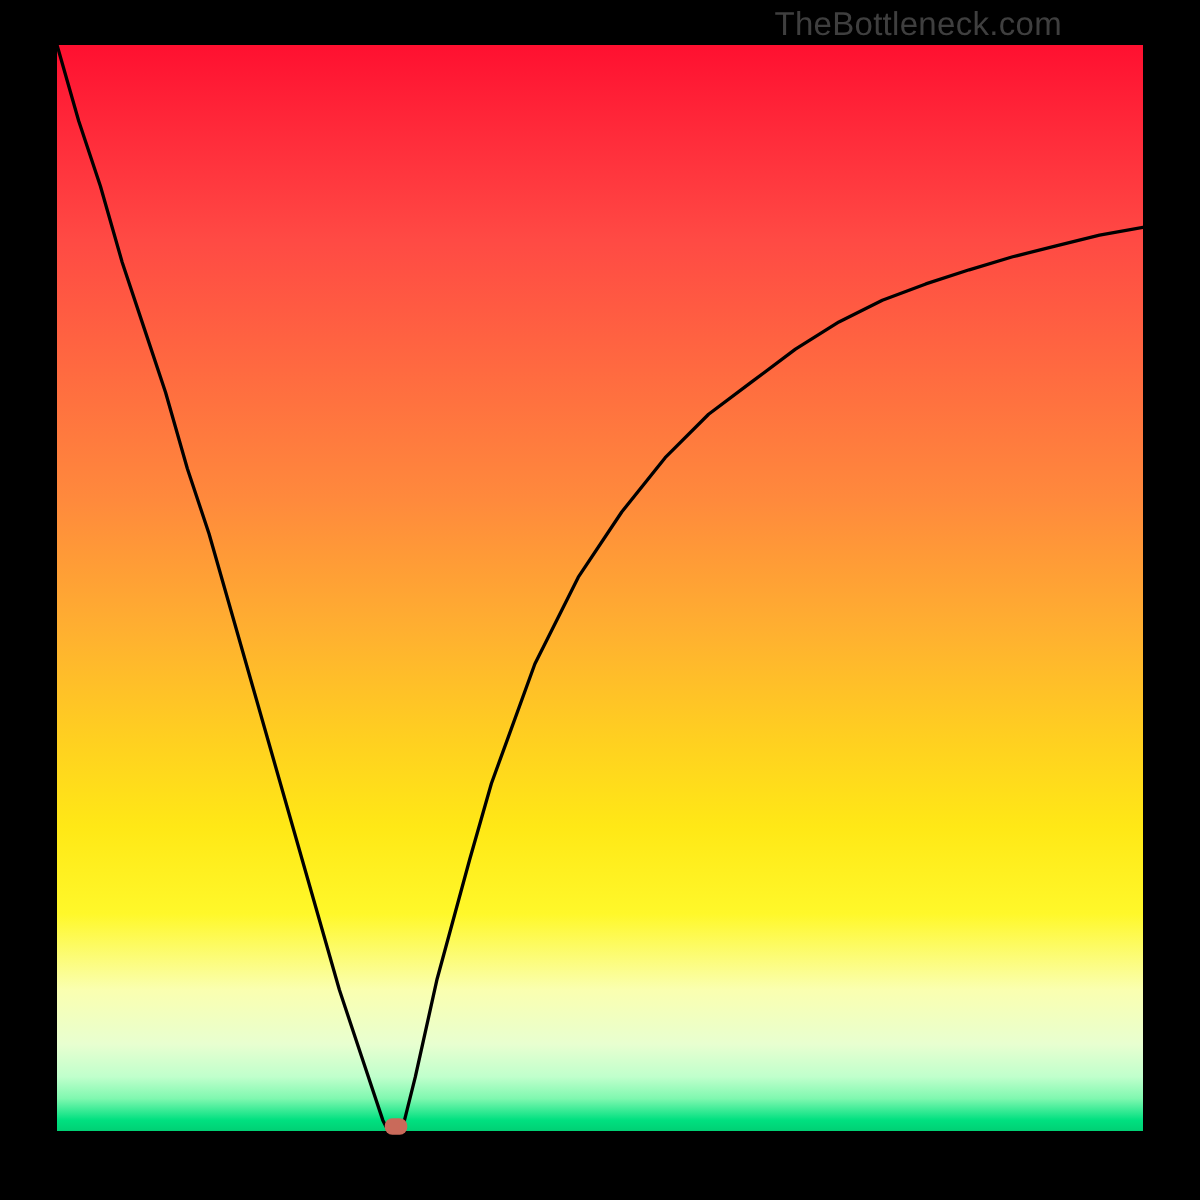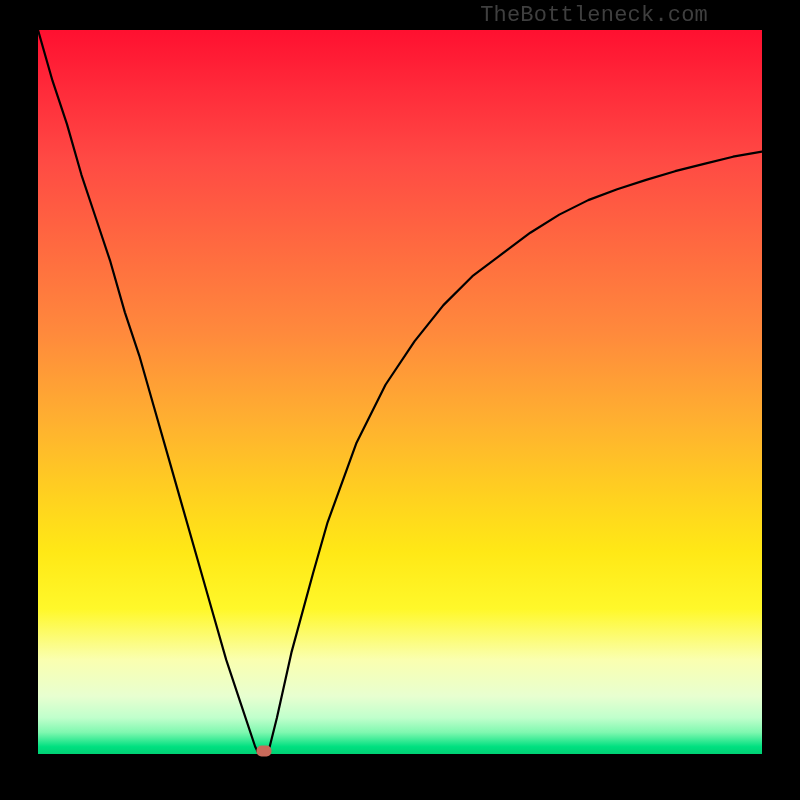--- a/index.html
+++ b/index.html
@@ -9,21 +9,20 @@
     height: 800px;
     background: #000;
     overflow: hidden;
     font-family: Arial, Helvetica, sans-serif;
   }
   .frame {
     position: relative;
     width: 716px;
     height: 800px;
     background: #000;
-    font-family: Liberation Mono, monospace;
   }
   .watermark {
     position: absolute;
     top: 3px;
     right: 8px;
     color: #3f3f3f;
     font-size: 22px;
     font-weight: 400;
     letter-spacing: 0.2px;
     z-index: 5;

